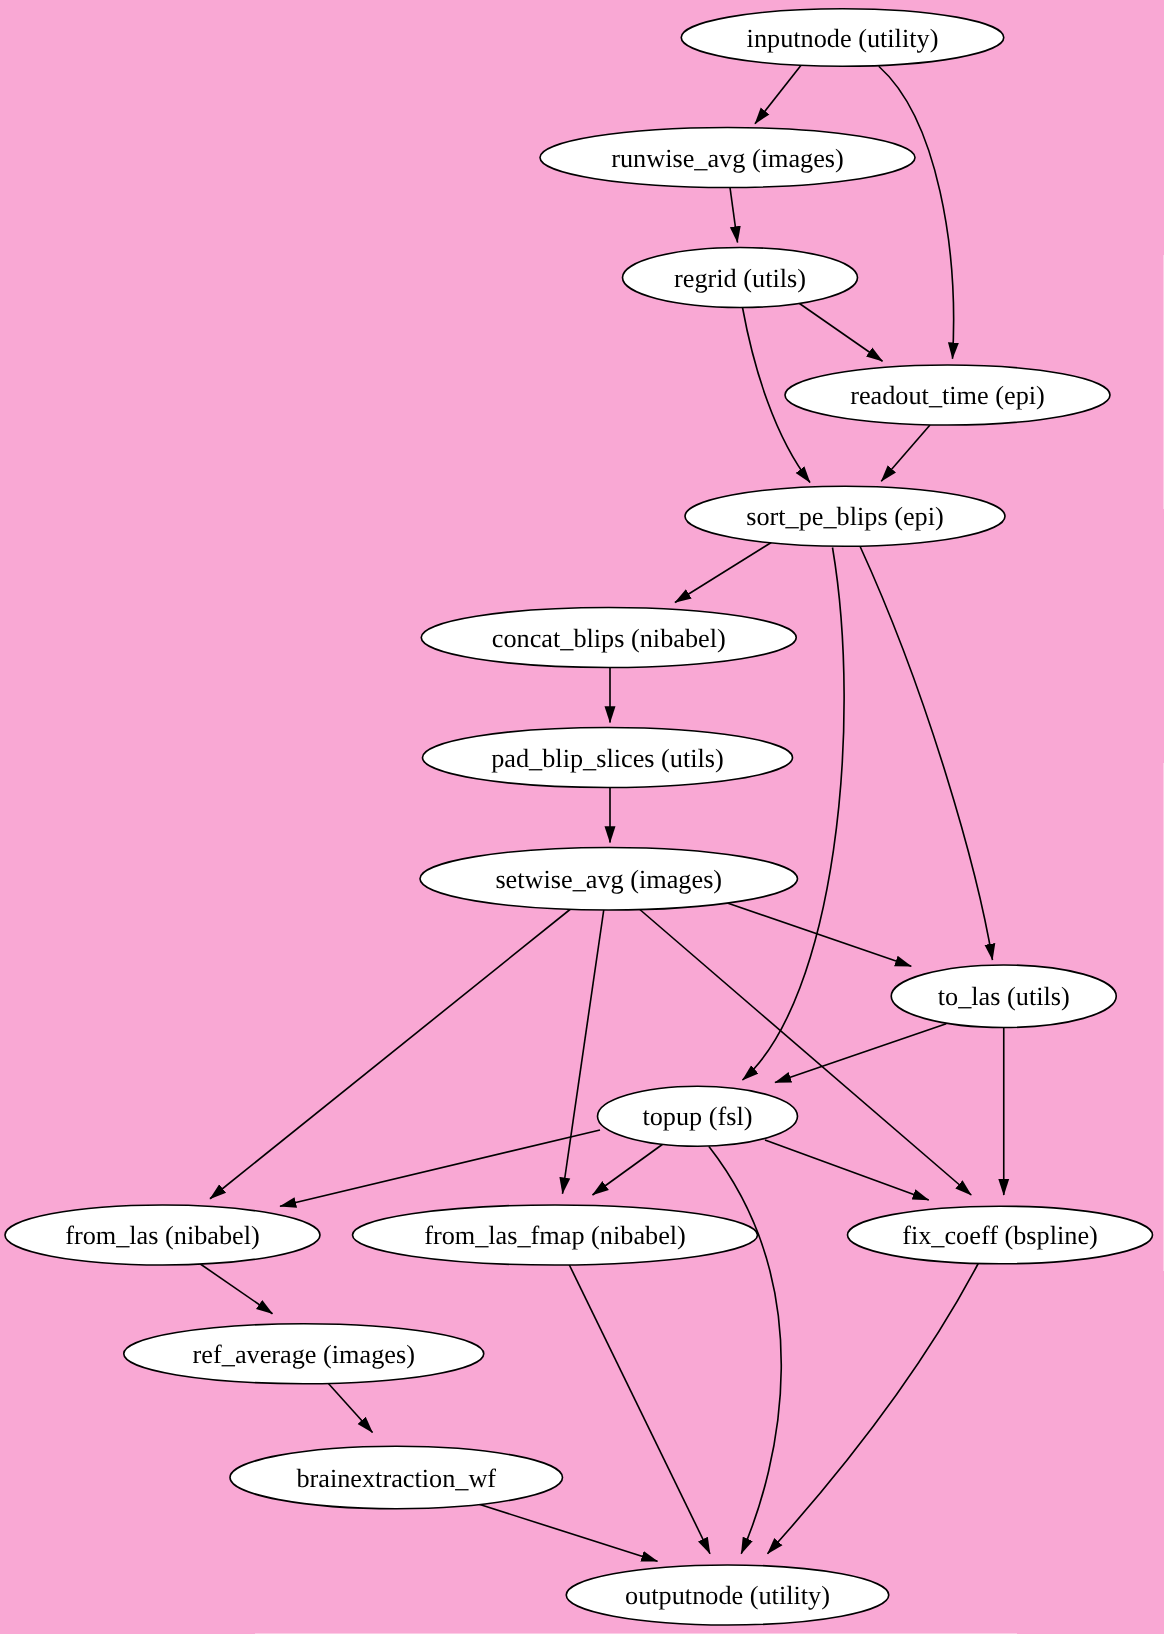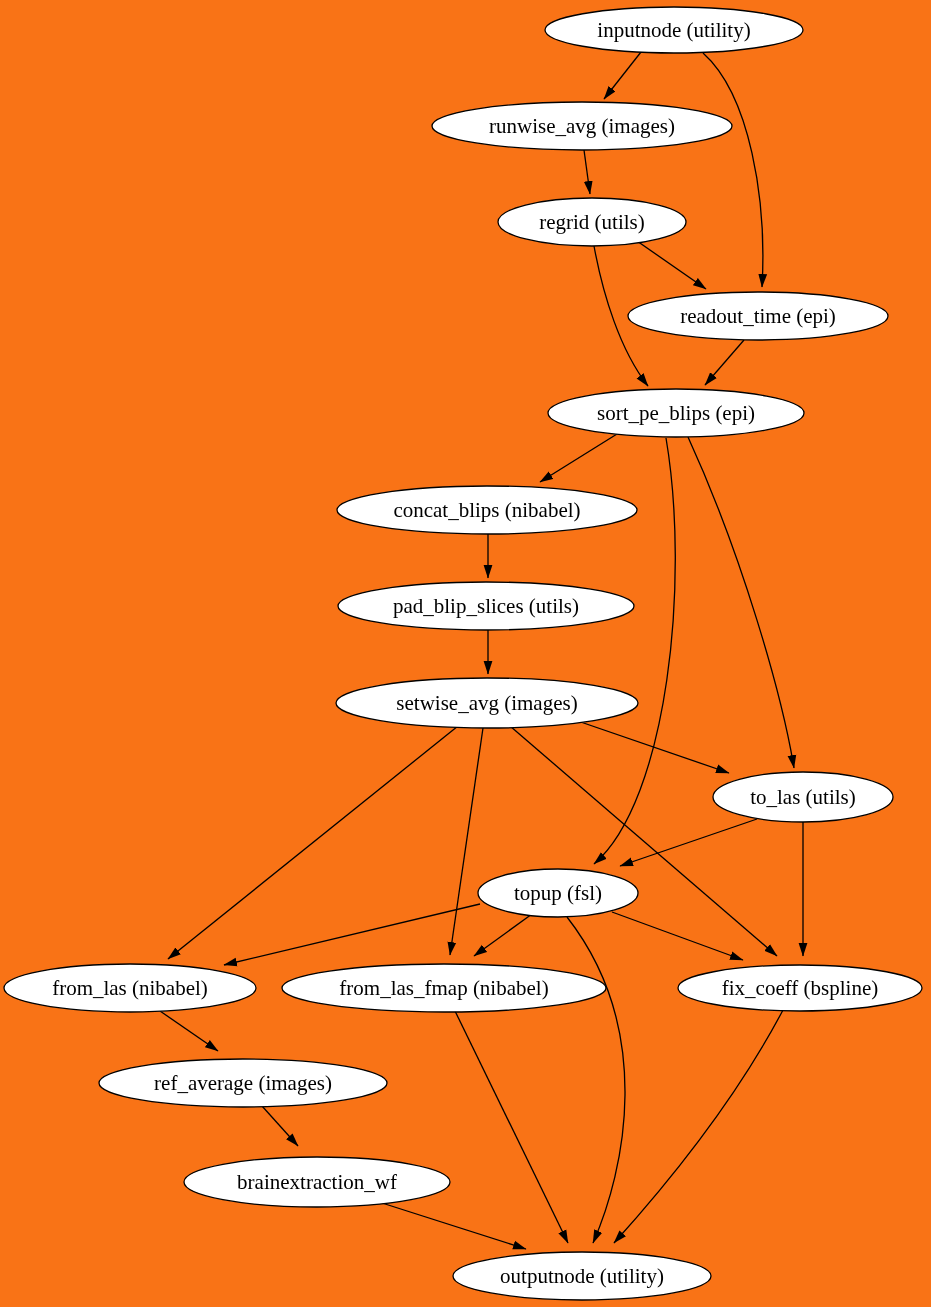--- a/index.html
+++ b/index.html
@@ -4,21 +4,21 @@
 <style>
   html, body {
     margin: 0;
     padding: 0;
     background: #ffffff;
   }
   .canvas {
     position: relative;
     width: 931px;
     height: 1307px;
-    background: #f97316;
+    background: #f9a8d4;
     overflow: hidden;
   }
   svg.graph {
     display: block;
     width: 931px;
     height: 1307px;
   }
   .node-ellipse {
     fill: #ffffff;
     stroke: #000000;

